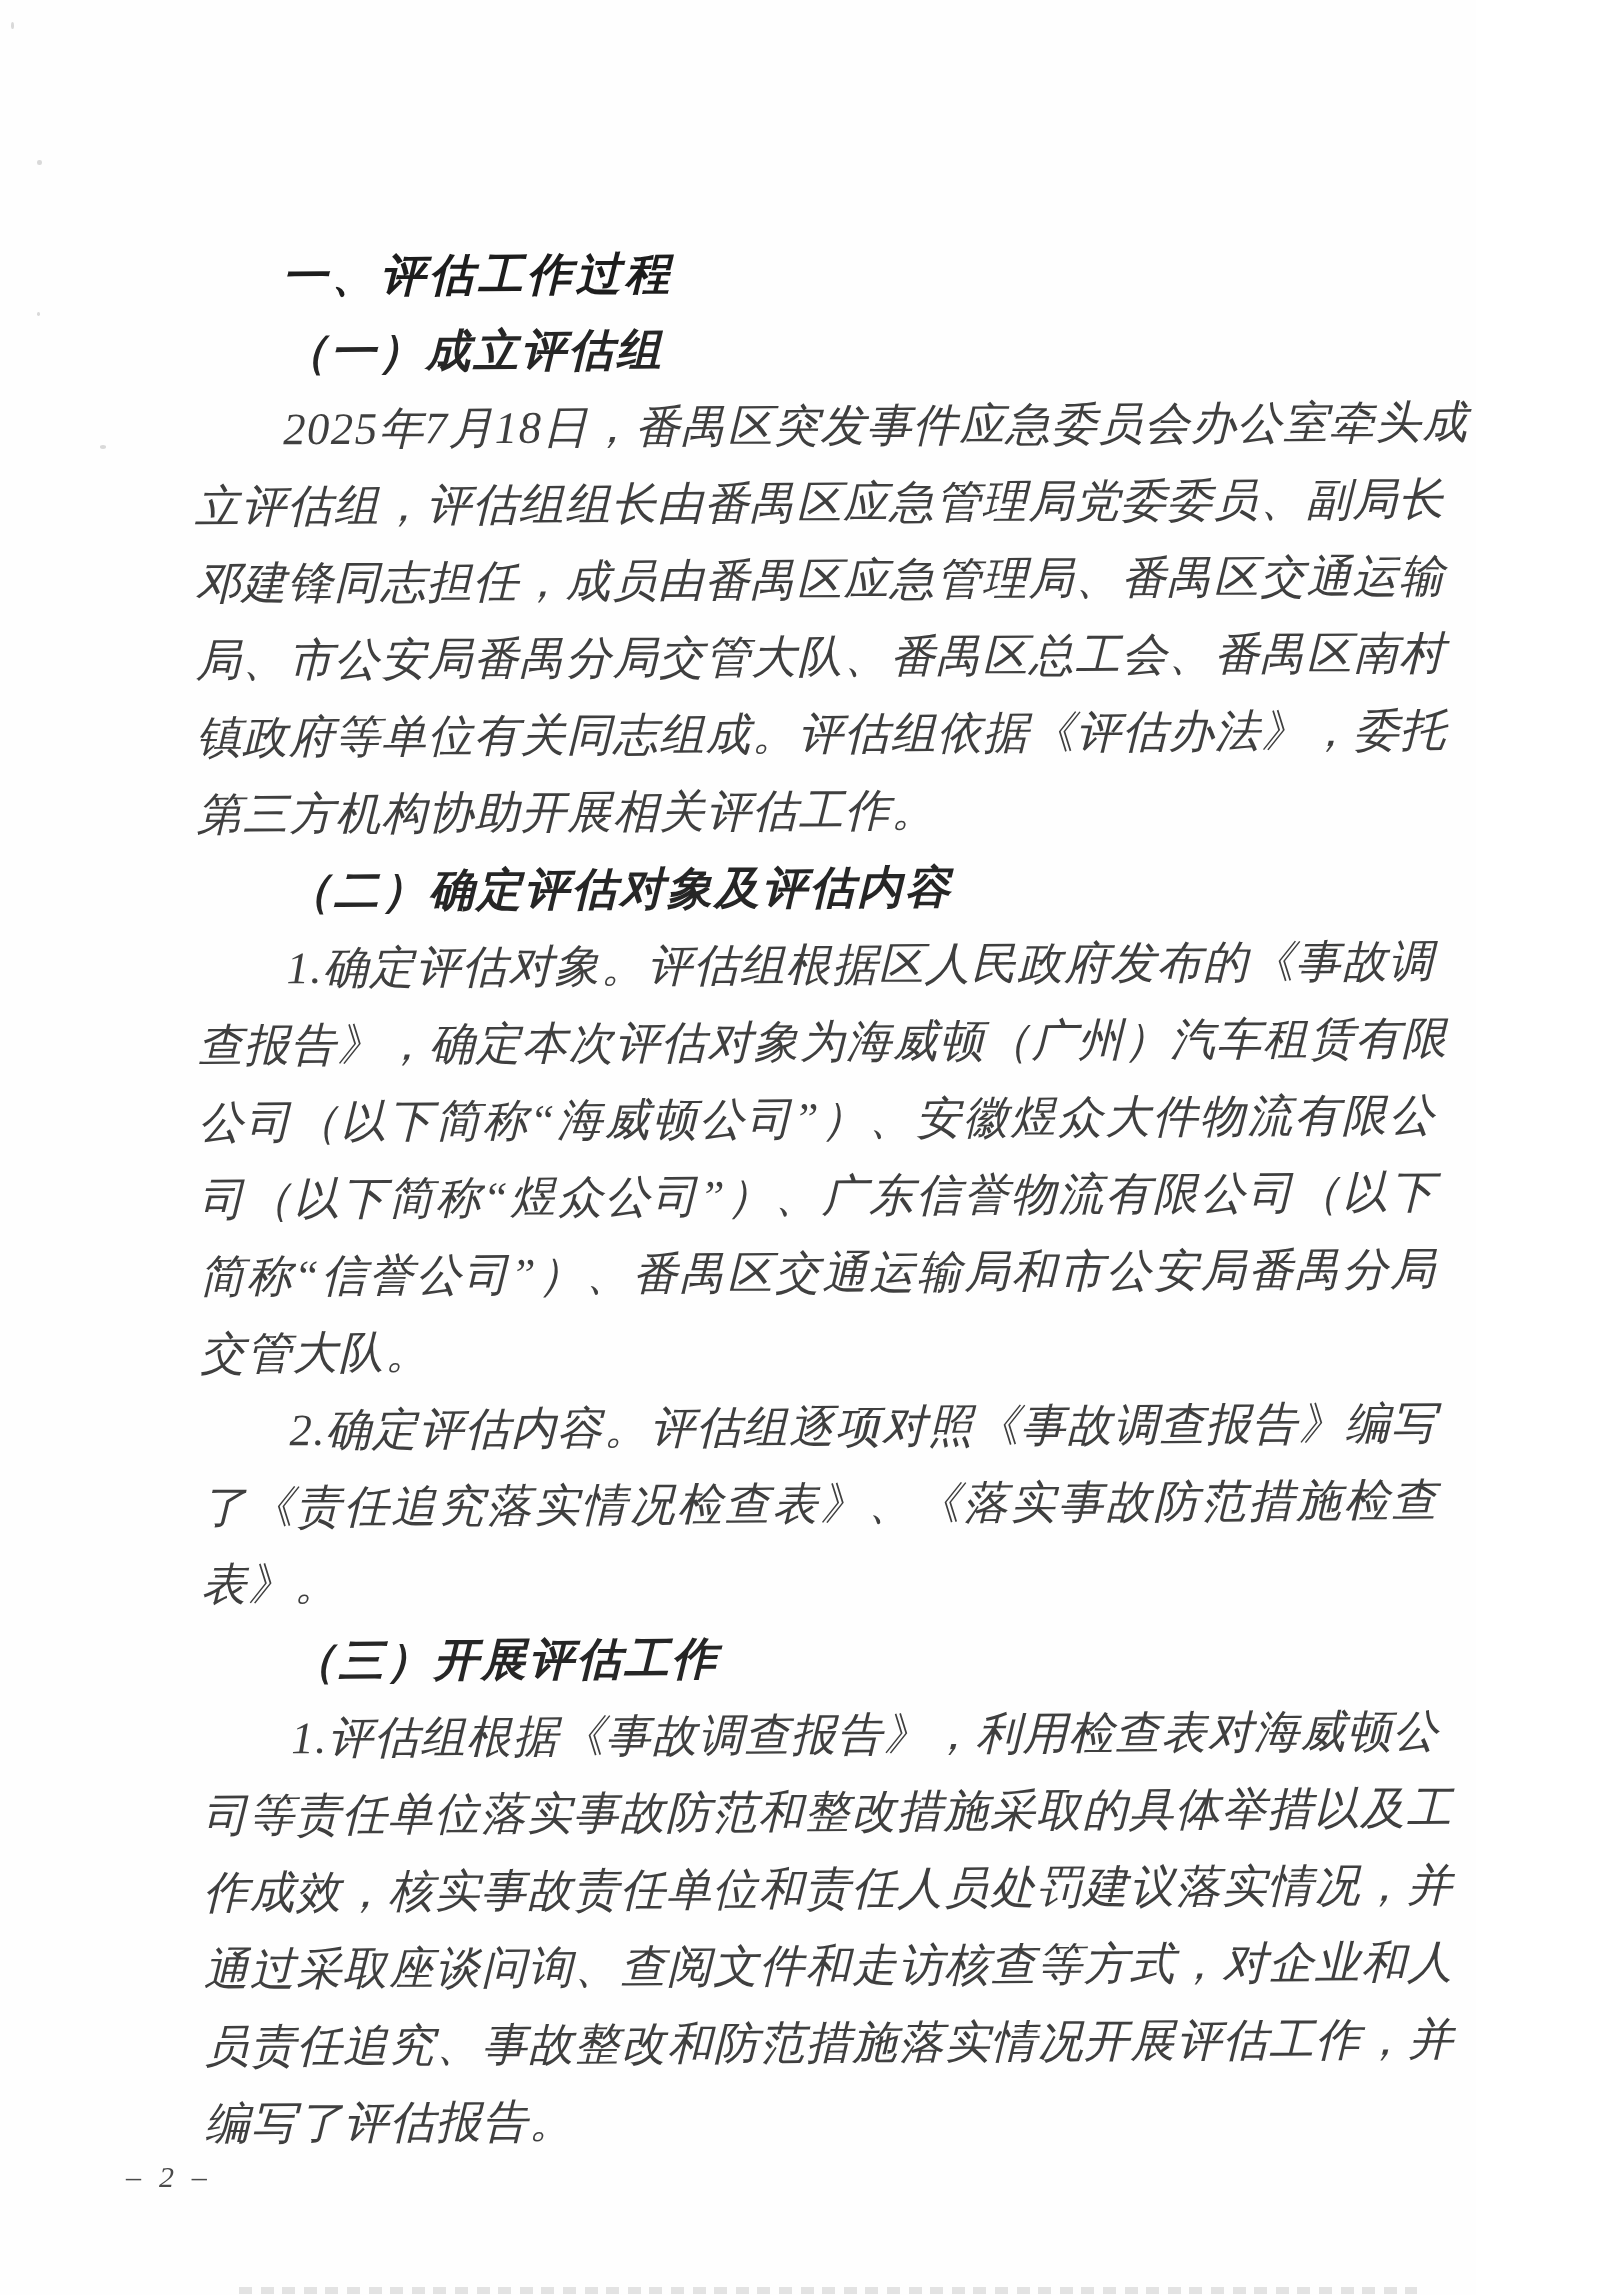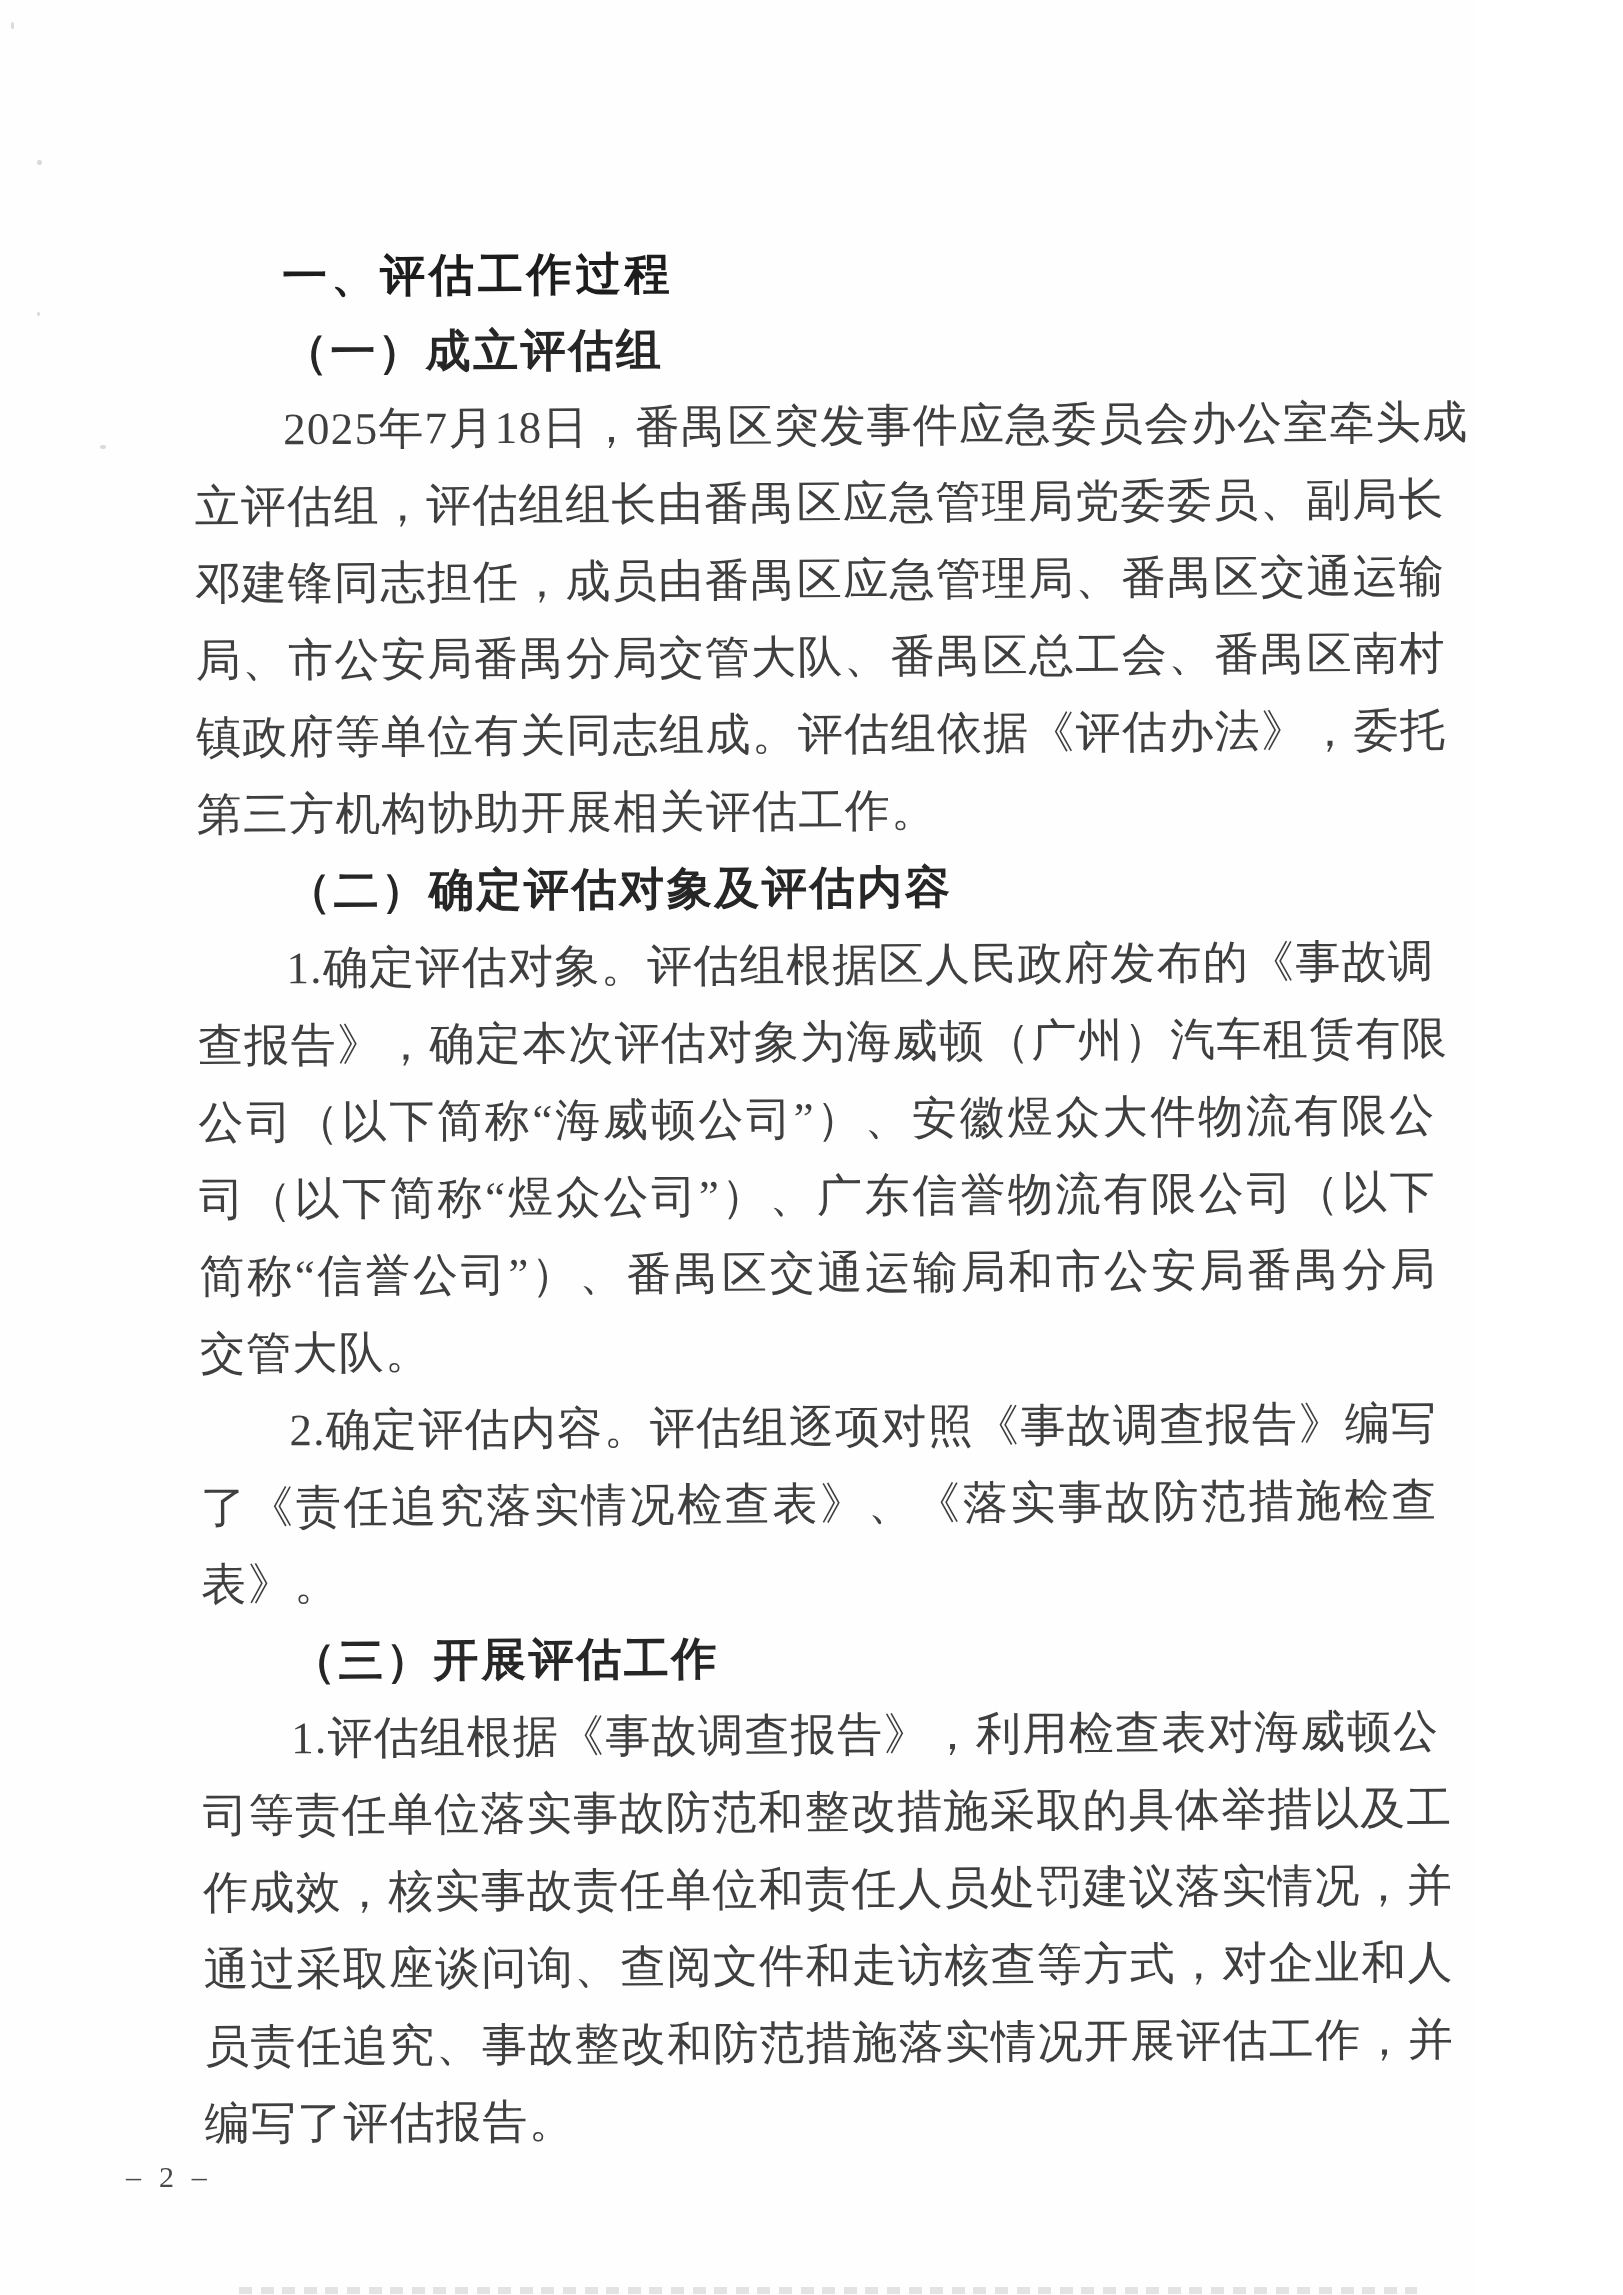--- a/index.html
+++ b/index.html
@@ -7,20 +7,21 @@
     padding: 0;
     background: #ffffff;
   }
   .page {
     position: relative;
     width: 1476px;
     height: 2295px;
     background: #fefefe;
     overflow: hidden;
     font-family: "Liberation Serif", serif;
+    font-style: italic;
   }
   .content {
     position: absolute;
     left: 193px;
     top: 234px;
     width: 1237px;
     transform: rotate(-0.35deg);
     transform-origin: 50% 0;
   }
   .line {

